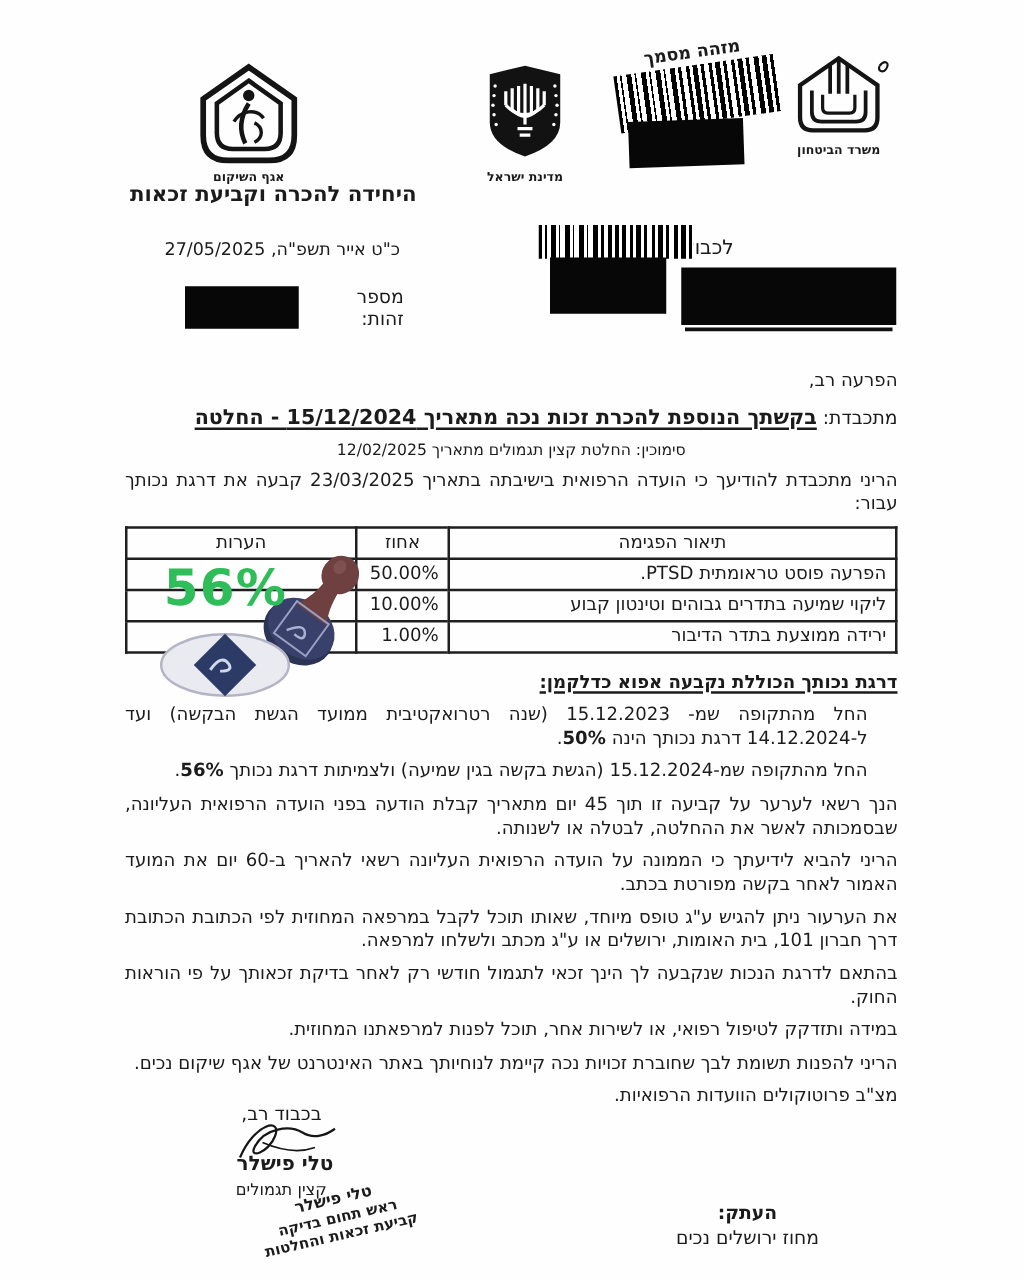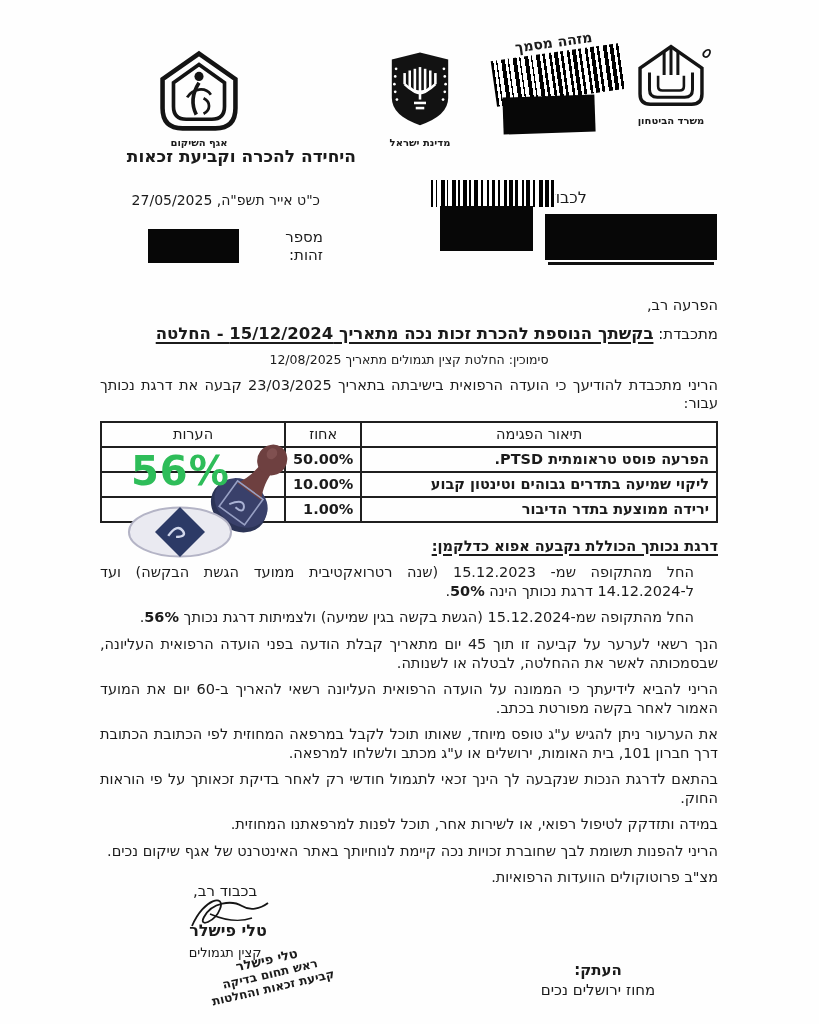--- a/index.html
+++ b/index.html
@@ -8,21 +8,21 @@
     background:#fefefe;overflow:hidden;direction:rtl;
     font-family:"DejaVu Sans",sans-serif;color:#1b1b1b;
   }
   
   .logo-block{position:absolute;text-align:center;}
   .logo-label{font-size:10px;font-weight:bold;margin-top:1px;white-space:nowrap;}
   .rehab-logo{left:144px;top:50px;width:110px;}
   .emblem{left:372px;top:50px;width:96px;}
   .mod-logo{left:626px;top:40px;width:90px;}
   .unit-title{position:absolute;left:104px;top:146px;width:252px;
-    font-size:17px;font-weight:bold;text-align:right;white-space:nowrap;}
+    font-size:17px;font-weight:bold;text-align:left;white-space:nowrap;}
   .docid{position:absolute;left:492px;top:34px;width:130px;transform:rotate(-8deg);text-align:center;}
   .docid-label{font-size:14px;font-weight:bold;margin-bottom:2px;}
   .bars{
     height:46px;background-color:#fff;
     background-image:linear-gradient(90deg,
       #000 0 2%,transparent 0 4%,#000 0 5%,transparent 0 8%,#000 0 11%,transparent 0 13%,
       #000 0 14%,transparent 0 17%,#000 0 20%,transparent 0 22%,#000 0 23%,transparent 0 26%,
       #000 0 29%,transparent 0 31%,#000 0 32%,transparent 0 35%,#000 0 38%,transparent 0 40%,
       #000 0 42%,transparent 0 45%,#000 0 47%,transparent 0 49%,#000 0 52%,transparent 0 54%,
       #000 0 56%,transparent 0 59%,#000 0 61%,transparent 0 63%,#000 0 66%,transparent 0 68%,
@@ -44,21 +44,21 @@
   
   .letter-body{position:absolute;top:296px;right:101px;width:618px;
     font-size:14.5px;line-height:1.28;text-align:justify;}
   .letter-body p{margin:0 0 8px;}
   .greeting{text-align:right;margin:0 0 3px;}
   .subject-line{text-align:right;margin:0 0 2px;font-size:15px;}
   .subject-line b{font-size:16.5px;text-decoration:underline;text-decoration-thickness:2px;text-underline-offset:3px;margin-top:45px;}
   .reference{text-align:center;font-size:12.5px;margin:0 0 16px;}
   .intro{margin:0 0 4px;}
   table.pgm{width:100%;border-collapse:collapse;margin:6px 0 14px;font-size:14.5px;}
-  table.pgm th,table.pgm td{border:2px solid #1f1f1f;padding:1px 7px;height:21px;font-weight:bold;}
+  table.pgm th,table.pgm td{border:2px solid #1f1f1f;padding:1px 7px;height:21px;}
   table.pgm th{font-weight:normal;text-align:center;}
   td.pct{text-align:right;white-space:nowrap;}
   td.notes{width:168px;}
   col.c-pct{width:74px;}
   .decision b{text-decoration:underline;text-decoration-thickness:1.5px;text-underline-offset:3px;}
   .indent{padding-right:24px;}
   
   .total-overlay{position:absolute;left:131px;top:448px;z-index:5;
     font-size:40px;font-weight:bold;color:#2ebd59;letter-spacing:1px;direction:ltr;}
   .stamp,.oval-stamp{position:absolute;z-index:4;}
@@ -163,21 +163,21 @@
     <span class="id-box"></span>
   </div>
 
   <div class="letter-body">
     <p class="greeting">הפרעה רב,</p>
 
     <p class="subject-line">
       <span>מתכבדת:</span>
       <b>בקשתך הנוספת להכרת זכות נכה מתאריך 15/12/2024 - החלטה</b>
     </p>
-    <p class="reference">סימוכין: החלטת קצין תגמולים מתאריך 12/08/2025</p>
+    <p class="reference">סימוכין: החלטת קצין תגמולים מתאריך 12/02/2025</p>
 
     <p class="intro">הריני מתכבדת להודיעך כי הועדה הרפואית בישיבתה בתאריך 23/03/2025 קבעה את דרגת נכותך עבור:</p>
 
     <table class="pgm">
       <colgroup>
           <col>
           <col class="c-pct">
           <col style="width:168px;">
         </colgroup>
       <thead>

